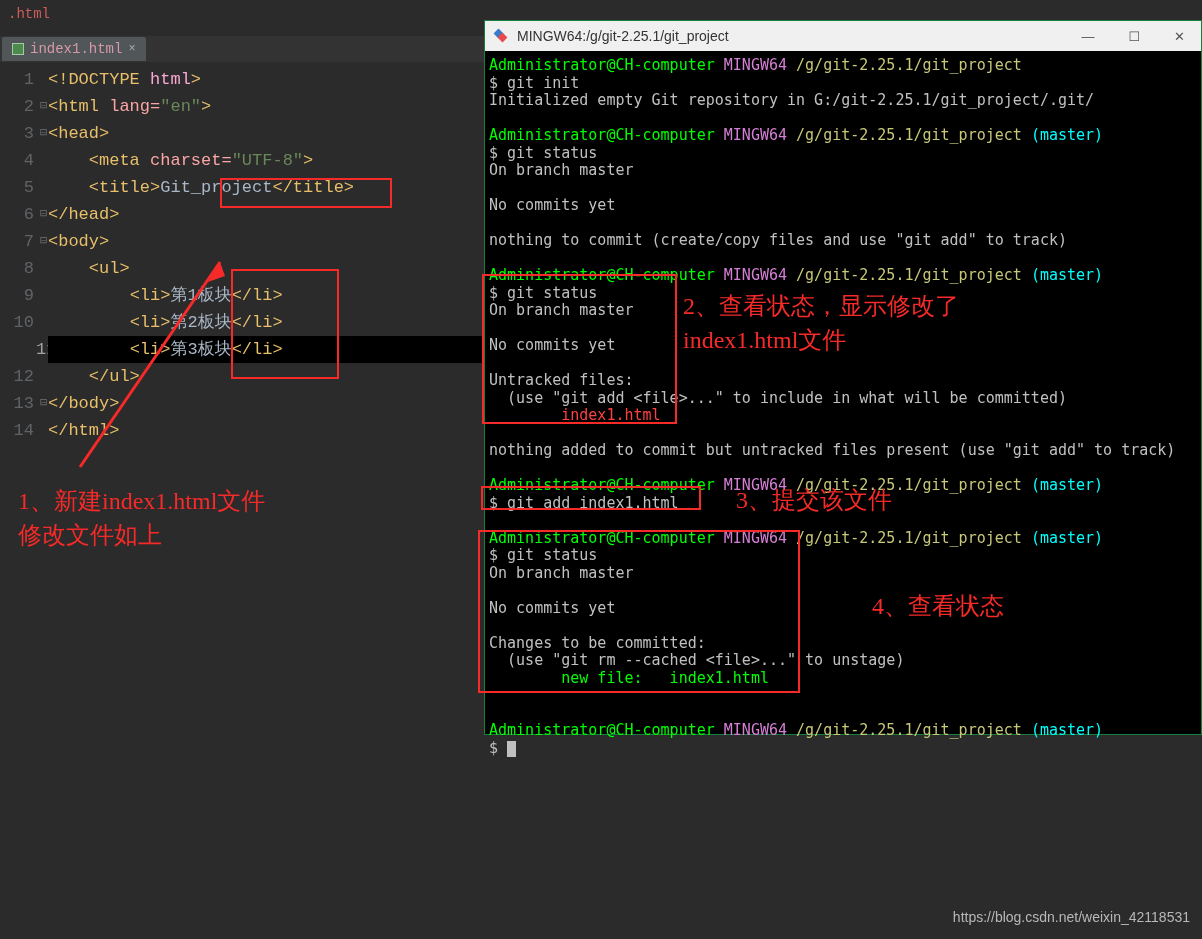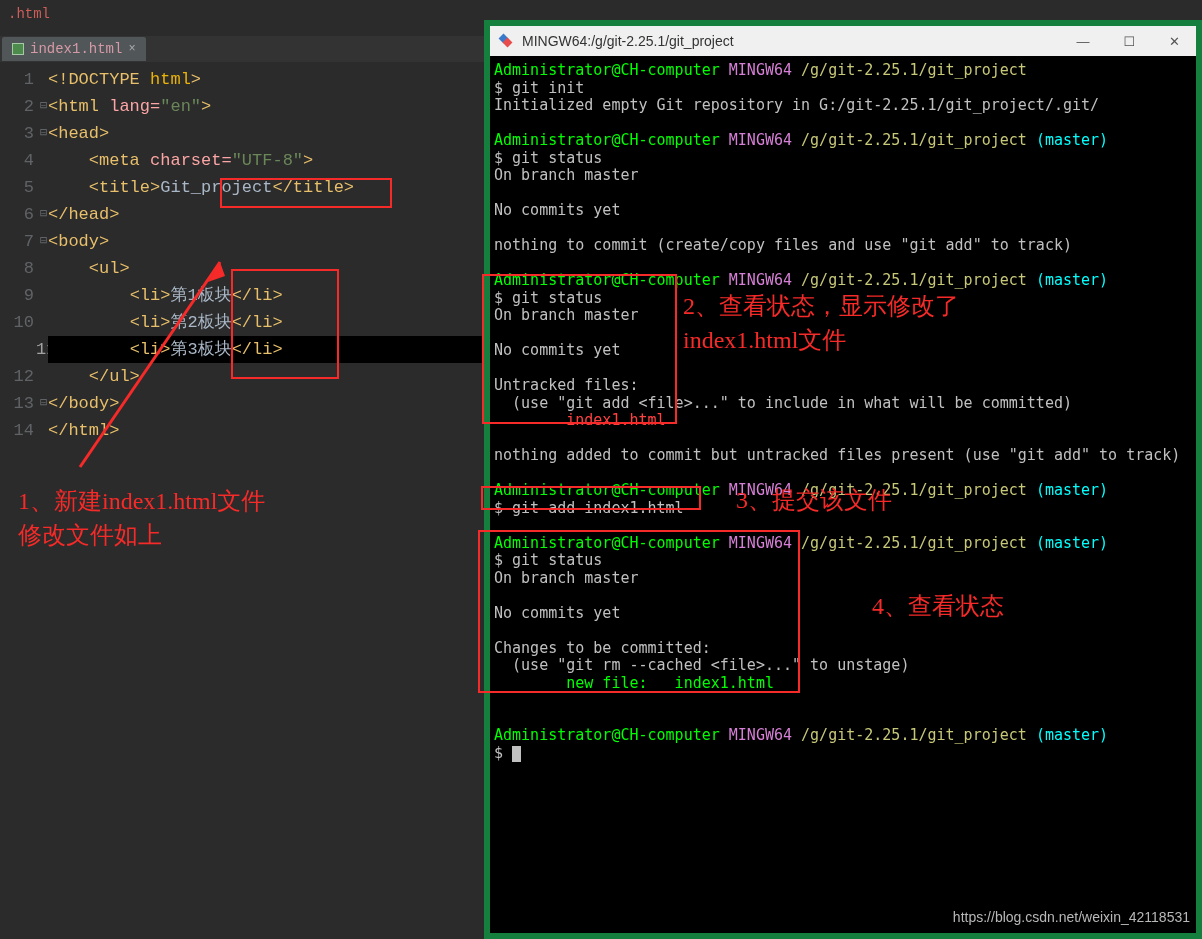--- a/index.html
+++ b/index.html
@@ -69,35 +69,35 @@
 }
 .gutter div { height: 27px; }
 .gutter .active { color: #a4a3a3; margin-left: 36px; }
 .code {
   position: relative;
   color: #a9b7c6;
 }
 .code-line { height: 27px; white-space: pre; position: relative; }
 .fold { color: #606366; position: absolute; left: -8px; font-size: 12px; }
 .tag-punct { color: #e8bf6a; }
-.tag-name { color: #eab308; }
+.tag-name { color: #f9a8d4; }
 .attr { color: #fca5a5; }
 .attr-val { color: #6a8759; }
 .text-content { color: #a9b7c6; }
 .current-line { background: #000000; width: 480px; }
 
 
 .terminal-window {
   position: absolute;
   left: 484px;
   top: 20px;
   width: 718px;
-  height: 919px;
+  height: 715px;
   background: #000000;
-  border: 6px solid #15803d;
+  border: 1px solid #15803d;
 }
 .titlebar {
   background: #f0f0f0;
   color: #333;
   height: 30px;
   display: flex;
   align-items: center;
   padding: 0 8px;
   font-size: 14px;
   font-family: 'Segoe UI', sans-serif;

